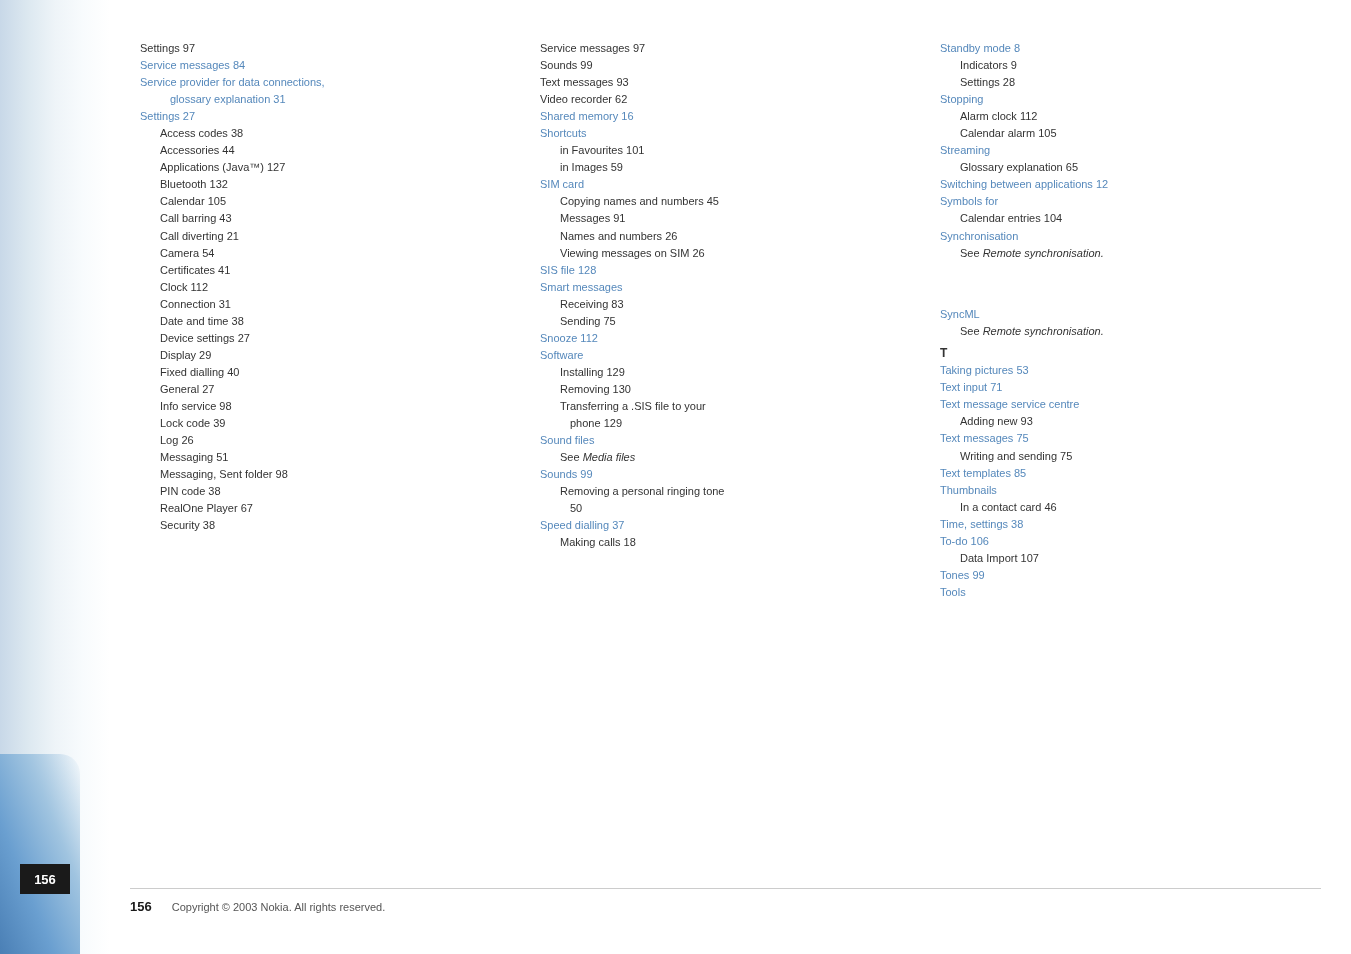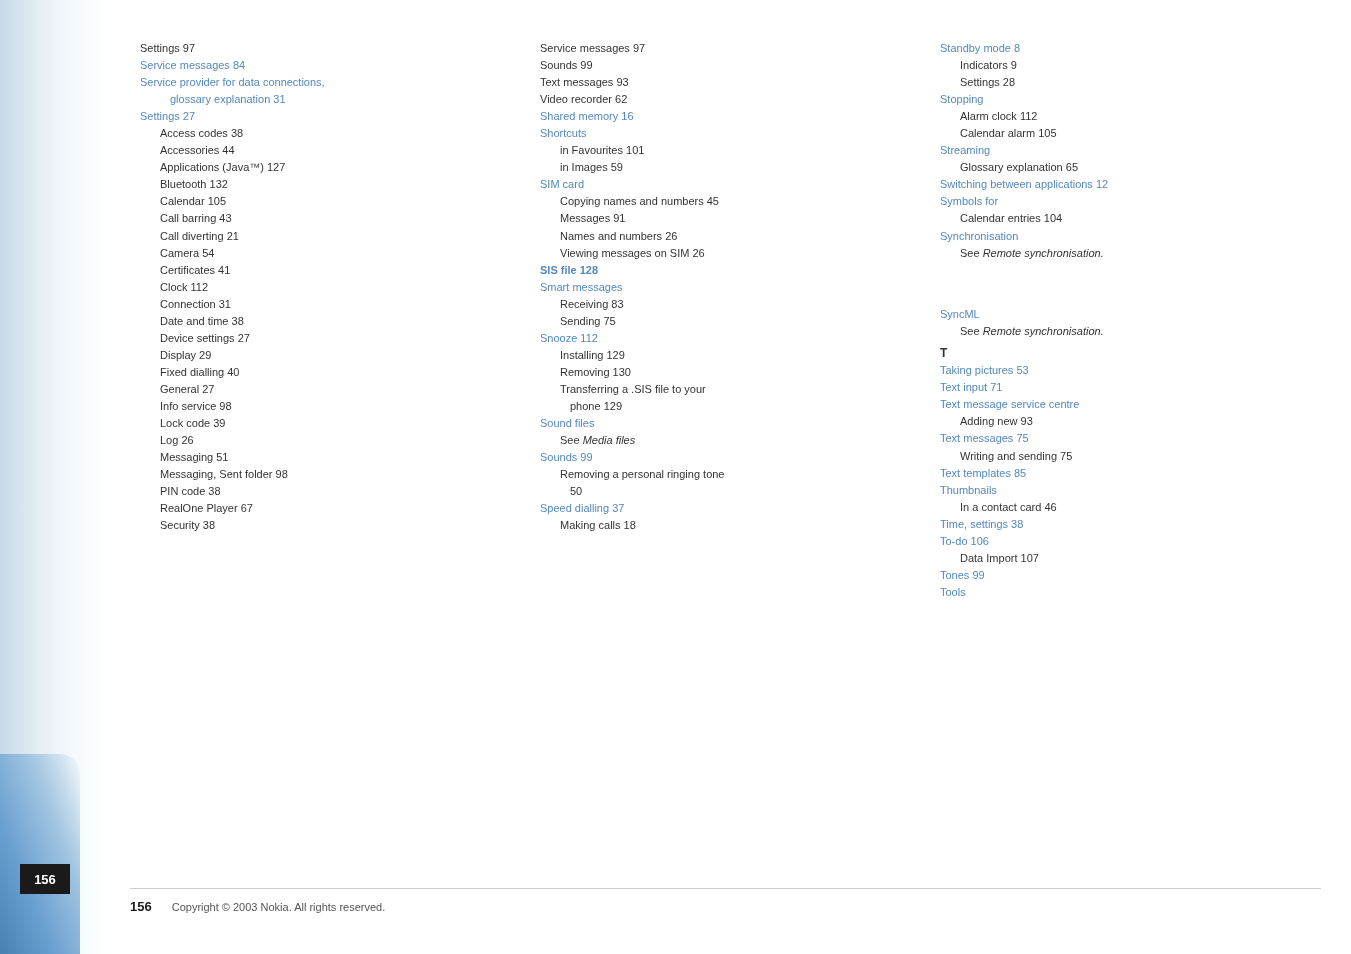--- a/index.html
+++ b/index.html
@@ -137,25 +137,26 @@
           <div style="padding-left: 0px; line-height: 1.55; display: block; color: rgb(51, 51, 51);">Video recorder 62</div>
           <div style="padding-left: 0px; line-height: 1.55; display: block; color: rgb(85, 136, 187);">Shared memory 16</div>
           <div style="padding-left: 0px; line-height: 1.55; display: block; color: rgb(85, 136, 187);">Shortcuts</div>
           <div style="padding-left: 20px; line-height: 1.55; display: block; color: rgb(51, 51, 51);">in Favourites 101</div>
           <div style="padding-left: 20px; line-height: 1.55; display: block; color: rgb(51, 51, 51);">in Images 59</div>
           <div style="padding-left: 0px; line-height: 1.55; display: block; color: rgb(85, 136, 187);">SIM card</div>
           <div style="padding-left: 20px; line-height: 1.55; display: block; color: rgb(51, 51, 51);">Copying names and numbers 45</div>
           <div style="padding-left: 20px; line-height: 1.55; display: block; color: rgb(51, 51, 51);">Messages 91</div>
           <div style="padding-left: 20px; line-height: 1.55; display: block; color: rgb(51, 51, 51);">Names and numbers 26</div>
           <div style="padding-left: 20px; line-height: 1.55; display: block; color: rgb(51, 51, 51);">Viewing messages on SIM 26</div>
-          <div style="padding-left: 0px; line-height: 1.55; display: block; color: rgb(85, 136, 187); font-weight: bold;">SIS file 128</div>
+          <div style="padding-left: 0px; line-height: 1.55; display: block; color: rgb(85, 136, 187);">SIS file 128</div>
           <div style="padding-left: 0px; line-height: 1.55; display: block; color: rgb(85, 136, 187);">Smart messages</div>
           <div style="padding-left: 20px; line-height: 1.55; display: block; color: rgb(51, 51, 51);">Receiving 83</div>
           <div style="padding-left: 20px; line-height: 1.55; display: block; color: rgb(51, 51, 51);">Sending 75</div>
           <div style="padding-left: 0px; line-height: 1.55; display: block; color: rgb(85, 136, 187);">Snooze 112</div>
+          <div style="padding-left: 0px; line-height: 1.55; display: block; color: rgb(85, 136, 187);">Software</div>
           <div style="padding-left: 20px; line-height: 1.55; display: block; color: rgb(51, 51, 51);">Installing 129</div>
           <div style="padding-left: 20px; line-height: 1.55; display: block; color: rgb(51, 51, 51);">Removing 130</div>
           <div style="padding-left: 20px; line-height: 1.55; display: block; color: rgb(51, 51, 51);">Transferring a .SIS file to your</div>
           <div style="padding-left: 30px; line-height: 1.55; display: block; color: rgb(51, 51, 51);">phone 129</div>
           <div style="padding-left: 0px; line-height: 1.55; display: block; color: rgb(85, 136, 187);">Sound files</div>
           <div style="padding-left: 20px; line-height: 1.55; display: block; color: rgb(51, 51, 51);"><span>See </span><em>Media files</em></div>
           <div style="padding-left: 0px; line-height: 1.55; display: block; color: rgb(85, 136, 187);">Sounds 99</div>
           <div style="padding-left: 20px; line-height: 1.55; display: block; color: rgb(51, 51, 51);">Removing a personal ringing tone</div>
           <div style="padding-left: 30px; line-height: 1.55; display: block; color: rgb(51, 51, 51);">50</div>
           <div style="padding-left: 0px; line-height: 1.55; display: block; color: rgb(85, 136, 187);">Speed dialling 37</div>

